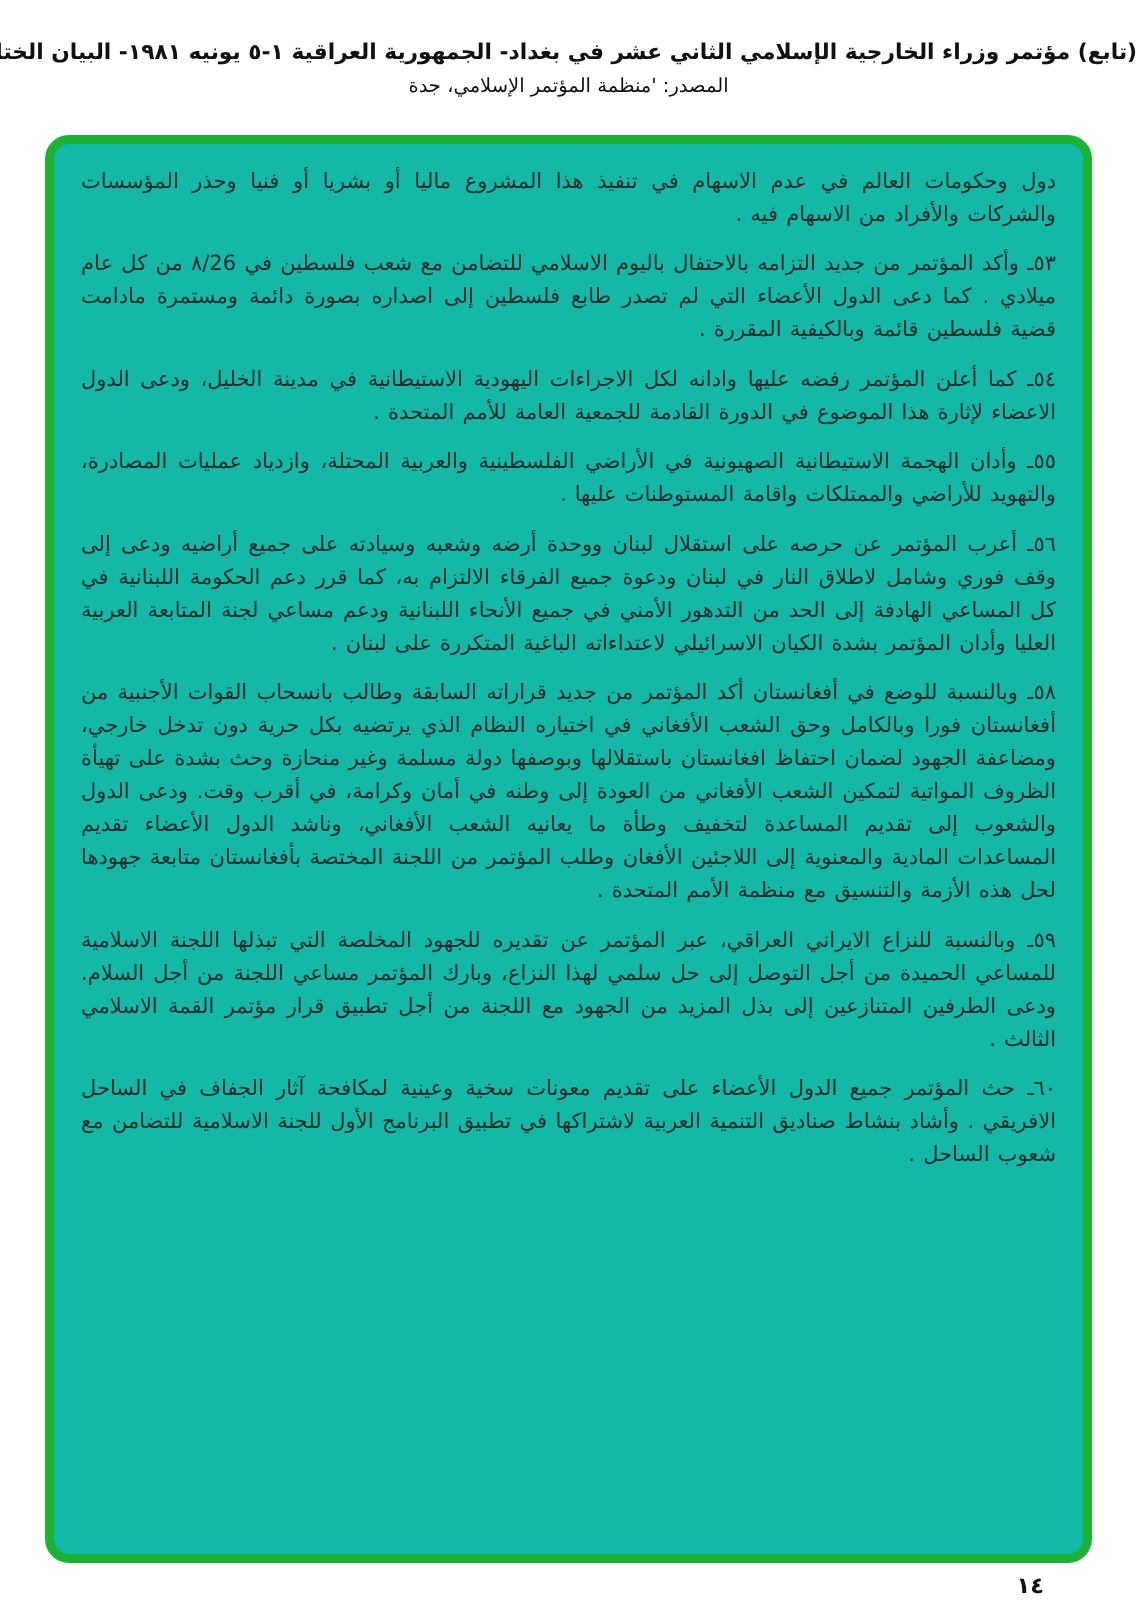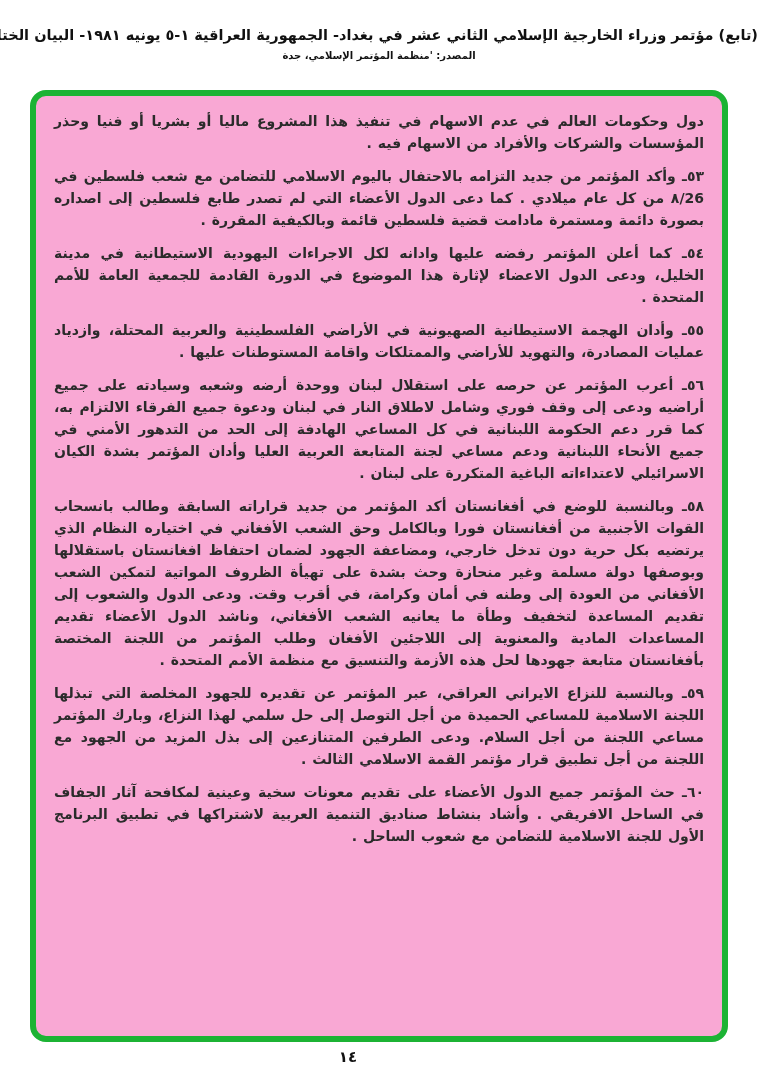--- a/index.html
+++ b/index.html
@@ -25,55 +25,53 @@
   }
   .title {
     font-size: 14.5px;
     font-weight: bold;
     color: #111111;
     white-space: nowrap;
     letter-spacing: -0.2px;
   }
   .source {
     margin-top: 7px;
-    font-size: 10px;
-    font-weight: bold;
+    font-size: 13px;
+    font-weight: normal;
     color: #111111;
   }
   .doc-frame {
     position: absolute;
     left: 30px;
     top: 90px;
     width: 698px;
     height: 952px;
     box-sizing: border-box;
     border: 6px solid #1cb334;
     border-radius: 16px;
-    background: #f9a8d4;
+    background: #14b8a6;
     padding: 14px 18px 10px 18px;
     overflow: hidden;
-    font-weight: bold;
   }
   .paragraph {
     direction: rtl;
     unicode-bidi: embed;
     text-align: justify;
     text-align-last: right;
     font-size: 14px;
     line-height: 22px;
     color: #2b2b2b;
     margin: 0 0 11px 0;
     word-spacing: 1px;
   }
   .page-number {
     position: absolute;
     top: 1048px;
     left: 0;
     width: 696px;
-    text-align: center;
     font-size: 15px;
     font-weight: bold;
     color: #111111;
     letter-spacing: 6px;
     direction: rtl;
   }
 </style>
 </head>
 <body>
 

